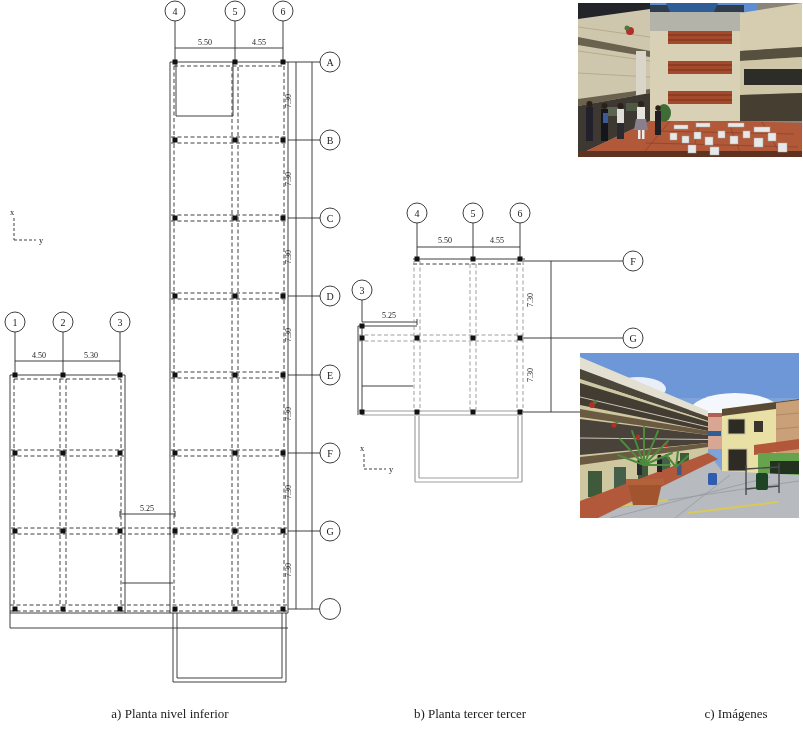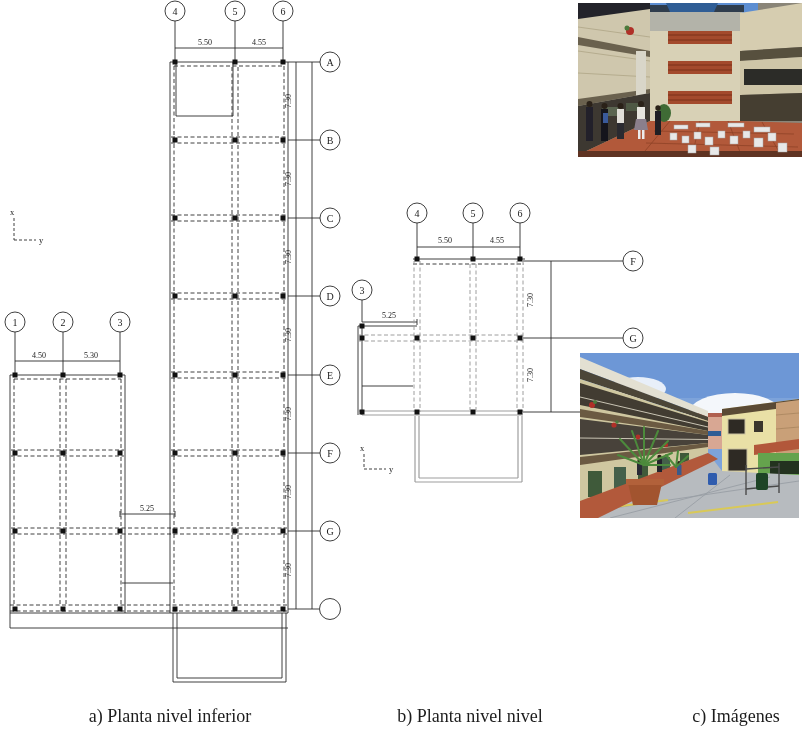--- a/index.html
+++ b/index.html
@@ -2,21 +2,21 @@
 <html><head>
 <meta charset="utf-8">
 <style>
   html,body{margin:0;padding:0;background:#ffffff;}
   body{width:803px;height:734px;position:relative;font-family:"Liberation Serif",serif;overflow:hidden;}
   .stage{position:absolute;left:0;top:0;width:803px;height:734px;}
   svg text{fill:#1a1a1a;font-family:"Liberation Serif",serif;}
   .dim{font-size:8px;}
   .bub{font-size:10px;}
   .axl{font-size:8.5px;font-family:"DejaVu Sans Mono",monospace;}
-  .caption{position:absolute;top:706px;font-size:18px;color:#1c1c1c;transform:translateX(-50%);white-space:nowrap;}
+  .caption{position:absolute;top:706px;font-size:13px;color:#1c1c1c;transform:translateX(-50%);white-space:nowrap;}
   .photo{position:absolute;overflow:hidden;}
 </style>
 </head>
 <body>
 
 <div class="stage">
 
 <svg width="680" height="700" viewBox="0 0 680 700" style="position:absolute;left:0;top:0;">
 
   <g id="pa-solid" stroke="#2a2a2a" stroke-width="0.9">
@@ -477,16 +477,16 @@
             <line x1="199" y1="110" x2="199" y2="140"></line>
       <line x1="166" y1="116" x2="199" y2="114"></line>
             <line x1="166" y1="136" x2="199" y2="133"></line>
     </g>
     <rect x="176" y="120" width="12" height="17" rx="2" fill="#1e4426"></rect>
   </g>
 </svg>
 </div>
 
 <div class="caption" style="left:170px;">a) Planta nivel inferior</div>
-<div class="caption" style="left:470px;">b) Planta nivel nivel</div>
+<div class="caption" style="left:470px;">b) Planta tercer tercer</div>
 <div class="caption" style="left:736px;">c) Imágenes</div>
 
 </div>
 
 </body></html>

